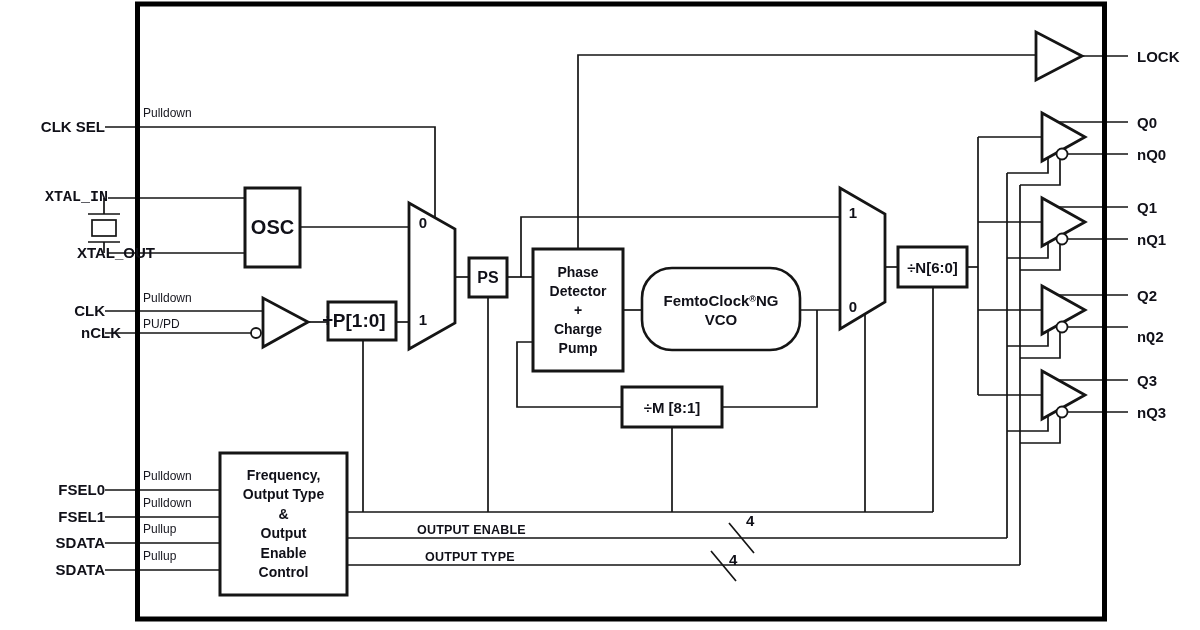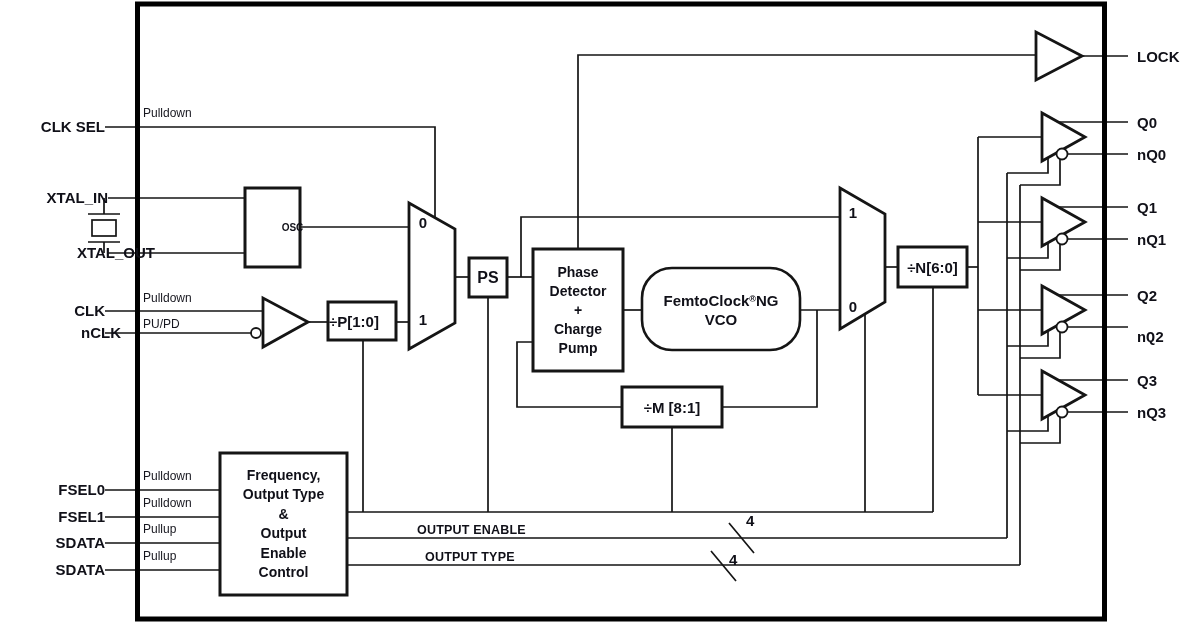--- a/index.html
+++ b/index.html
@@ -90,21 +90,21 @@
       <circle cx="1062" cy="154" r="5.5" stroke-width="1.8"></circle>
       <circle cx="1062" cy="239" r="5.5" stroke-width="1.8"></circle>
       <circle cx="1062" cy="327" r="5.5" stroke-width="1.8"></circle>
       <circle cx="1062" cy="412" r="5.5" stroke-width="1.8"></circle>
     </g>
 
     <rect x="137.5" y="4" width="967" height="615" fill="none" stroke="#000" stroke-width="5"></rect>
   </svg>
 
   <div class="lbl pin" style="left:8px;top:118px;width:97px;">CLK SEL</div>
-  <div class="lbl pin" style="left:8px;top:189px;width:100px;">XTAL_IN</div>
+  <div class="lbl pin" style="left:8px;top:189px;width:100px;font-family:Liberation Mono, monospace;">XTAL_IN</div>
   <div class="lbl pin" style="left:16px;top:244px;width:104px;padding-left:35px;">XTAL_OUT</div>
   <div class="lbl pin" style="left:8px;top:302px;width:97px;">CLK</div>
   <div class="lbl pin" style="left:24px;top:324px;width:97px;">nCLK</div>
   <div class="lbl pin" style="left:8px;top:481px;width:97px;">FSEL0</div>
   <div class="lbl pin" style="left:8px;top:508px;width:97px;">FSEL1</div>
   <div class="lbl pin" style="left:8px;top:534px;width:97px;">SDATA</div>
   <div class="lbl pin" style="left:8px;top:561px;width:97px;">SDATA</div>
 
   <div class="lbl res" style="left:143px;top:106px;">Pulldown</div>
   <div class="lbl res" style="left:143px;top:291px;">Pulldown</div>
@@ -117,22 +117,22 @@
   <div class="lbl out" style="left:1137px;top:48px;">LOCK</div>
   <div class="lbl out" style="left:1137px;top:114px;">Q0</div>
   <div class="lbl out" style="left:1137px;top:146px;">nQ0</div>
   <div class="lbl out" style="left:1137px;top:199px;">Q1</div>
   <div class="lbl out" style="left:1137px;top:231px;">nQ1</div>
   <div class="lbl out" style="left:1137px;top:287px;">Q2</div>
   <div class="lbl out" style="left:1137px;top:330px;font-family:Liberation Mono, monospace;">nQ2</div>
   <div class="lbl out" style="left:1137px;top:372px;">Q3</div>
   <div class="lbl out" style="left:1137px;top:404px;">nQ3</div>
 
-  <div class="blk" style="left:245px;top:188px;width:55px;height:79px;font-size:10px;padding-left:20px;">OSC</div>
-  <div class="blk" style="left:328px;top:302px;width:52px;height:38px;font-size:15px;">÷P[1:0]</div>
+  <div class="blk" style="left:245px;top:188px;width:55px;height:79px;font-size:20px;">OSC</div>
+  <div class="blk" style="left:328px;top:302px;width:52px;height:38px;font-size:19px;">÷P[1:0]</div>
   <div class="blk" style="left:469px;top:258px;width:38px;height:39px;font-size:16px;">PS</div>
   <div class="blk" style="left:642px;top:268px;width:158px;height:82px;font-size:15px;line-height:19px;">
     <div><span>FemtoClock</span><sup class="reg">®</sup><span>NG</span></div>
     <div>VCO</div>
   </div>
   <div class="blk" style="left:533px;top:249px;width:90px;height:122px;font-size:14px;line-height:19px;">
     <div>Phase</div>
     <div>Detector</div>
     <div>+</div>
     <div>Charge</div>

